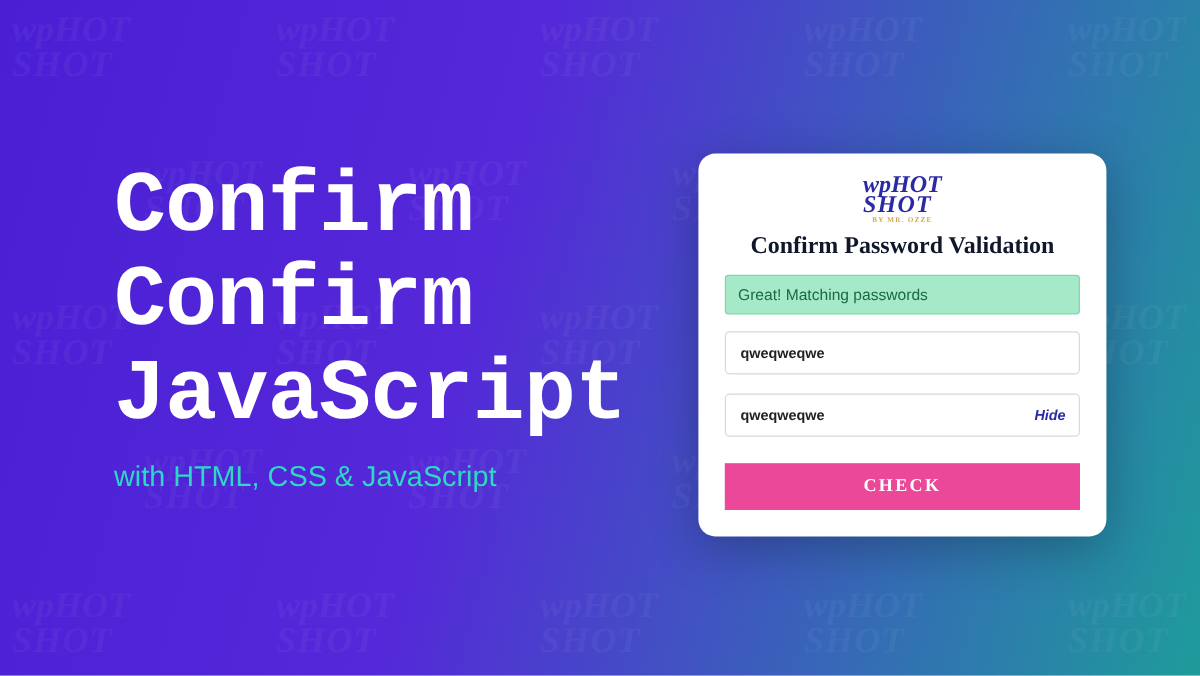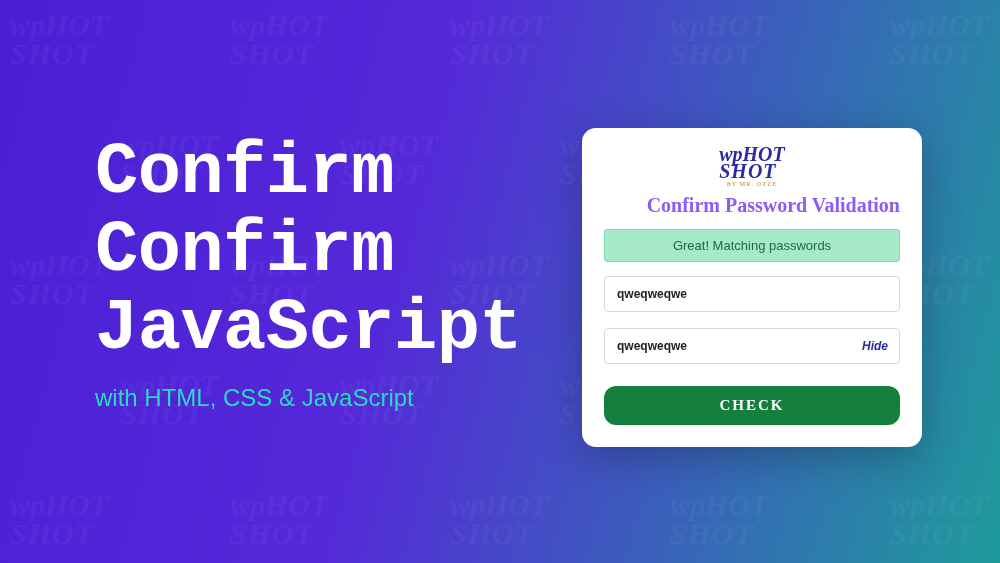--- a/index.html
+++ b/index.html
@@ -96,31 +96,31 @@
       color: #d4a84a;
       letter-spacing: 1px;
       text-align: center;
       margin-top: 2px;
       font-style: normal;
     }
     
     .card-title {
       font-family: Georgia, serif;
       font-weight: bold;
-      color: #8b5cf6;
+      color: #0f172a;
       font-size: 20px;
-      text-align: right;
+      text-align: center;
       margin-bottom: 12px;
     }
     
     .success-banner {
       background: #a5e9c8;
       border: 1px solid #7cd9ad;
       color: #1a6b45;
-      text-align: center;
+      text-align: left;
       padding: 8px 10px;
       border-radius: 3px;
       font-family: -apple-system, Arial, sans-serif;
       font-size: 13px;
       margin-bottom: 14px;
     }
     
     .field {
       position: relative;
       margin-bottom: 16px;
@@ -146,24 +146,24 @@
       font-family: -apple-system, Arial, sans-serif;
       font-size: 12px;
       font-weight: bold;
       color: #2b2aa5;
       cursor: pointer;
       font-style: italic;
     }
     
     .check-btn {
       width: 100%;
-      background: #15803d;
+      background: #ec4899;
       color: #fff;
       border: none;
-      border-radius: 12px;
+      border-radius: 0;
       padding: 11px 0;
       font-family: Georgia, serif;
       font-weight: bold;
       font-size: 15px;
       letter-spacing: 2px;
       cursor: pointer;
       margin-top: 6px;
     }
   </style>
 </head>

